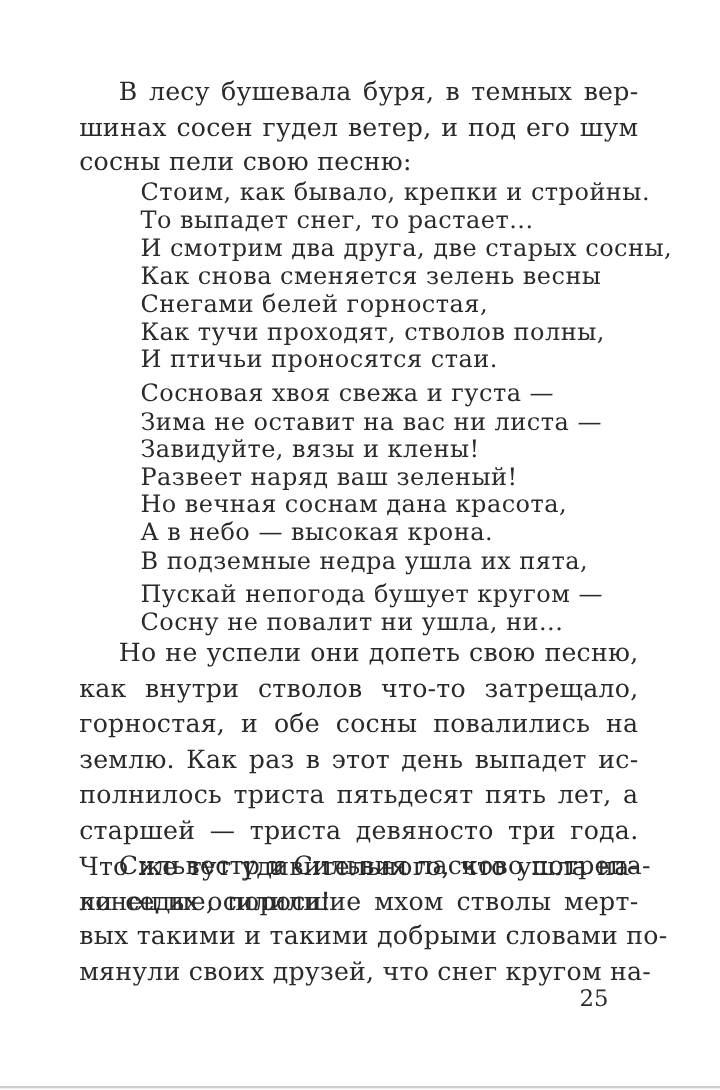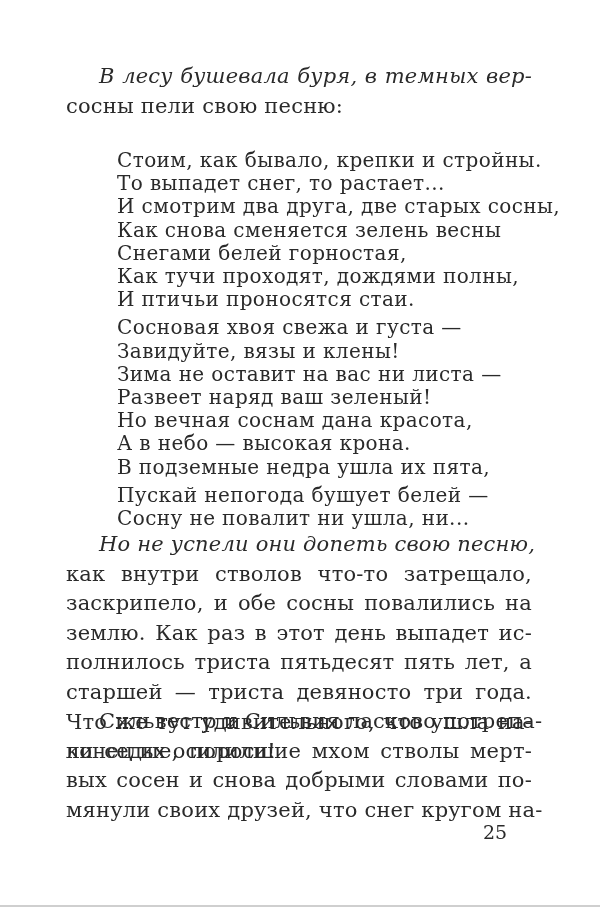--- a/index.html
+++ b/index.html
@@ -8,81 +8,82 @@
     font-family: "DejaVu Serif", "Liberation Serif", serif; color: #2a2a2a;
   }
   .prose {
     position: absolute; left: 66px; width: 466px;
     font-size: 21px; line-height: 29.6px; letter-spacing: 0.2px;
   }
   .prose .line {
     display: block; white-space: nowrap; text-align: justify; text-align-last: justify;
   }
   .prose .line.last { text-align-last: left; }
-  .prose .line.indent { padding-left: 33px; font-style: italic; }
+  .prose .line.indent { padding-left: 33px; }
   .poem {
     position: absolute; left: 117px;
     font-size: 20px; line-height: 23.2px; letter-spacing: 0.4px;
   }
   .poem .line { display: block; white-space: nowrap; }
   .stanza-gap { height: 5px; }
   .page-number {
     position: absolute; left: 483px; top: 820px; font-size: 19px; line-height: 24px;
   }
   .bottom-rule {
     position: absolute; left: 0; top: 905px; width: 600px; height: 2px; background: #cfcfcf;
   }
 </style>
 </head>
 <body>
 
 <div class="prose" style="top:62px;">
   <span class="line indent">В лесу бушевала буря, в темных вер-</span>
+  <span class="line">шинах сосен гудел ветер, и под его шум</span>
   <span class="line last">сосны пели свою песню:</span>
 </div>
 
 <div class="poem" style="top:149px;">
   <div>
     <span class="line">Стоим, как бывало, крепки и стройны.</span>
     <span class="line">То выпадет снег, то растает...</span>
     <span class="line">И смотрим два друга, две старых сосны,</span>
     <span class="line">Как снова сменяется зелень весны</span>
     <span class="line">Снегами белей горностая,</span>
-    <span class="line">Как тучи проходят, дождями полны,</span>
+    <span class="line">Как тучи проходят, стволов полны,</span>
     <span class="line">И птичьи проносятся стаи.</span>
   </div>
   <div class="stanza-gap"></div>
   <div>
     <span class="line">Сосновая хвоя свежа и густа —</span>
+    <span class="line">Зима не оставит на вас ни листа —</span>
     <span class="line">Завидуйте, вязы и клены!</span>
-    <span class="line">Зима не оставит на вас ни листа —</span>
     <span class="line">Развеет наряд ваш зеленый!</span>
     <span class="line">Но вечная соснам дана красота,</span>
     <span class="line">А в небо — высокая крона.</span>
     <span class="line">В подземные недра ушла их пята,</span>
   </div>
   <div class="stanza-gap"></div>
   <div>
-    <span class="line">Пускай непогода бушует белей —</span>
+    <span class="line">Пускай непогода бушует кругом —</span>
     <span class="line">Сосну не повалит ни ушла, ни...</span>
   </div>
 </div>
 
 <div class="prose" style="top:530px;">
   <span class="line indent">Но не успели они допеть свою песню,</span>
   <span class="line">как внутри стволов что-то затрещало,</span>
-  <span class="line">заскрипело, и обе сосны повалились на</span>
+  <span class="line">горностая, и обе сосны повалились на</span>
   <span class="line">землю. Как раз в этот день выпадет ис-</span>
   <span class="line">полнилось триста пятьдесят пять лет, а</span>
   <span class="line">старшей — триста девяносто три года.</span>
   <span class="line">Что же тут удивительного, что ушла на-</span>
   <span class="line last">конец их осилили!</span>
 </div>
 
 <div class="prose" style="top:707px;">
   <span class="line" style="padding-left:33px;">Сильвестр и Сильвия ласково потрепа-</span>
   <span class="line">ли седые, поросшие мхом стволы мерт-</span>
-  <span class="line">вых сосен и снова добрыми словами по-</span>
+  <span class="line">вых такими и такими добрыми словами по-</span>
   <span class="line">мянули своих друзей, что снег кругом на-</span>
 </div>
 
 <div class="page-number">25</div>
 <div class="bottom-rule"></div>
 
 </body></html>

